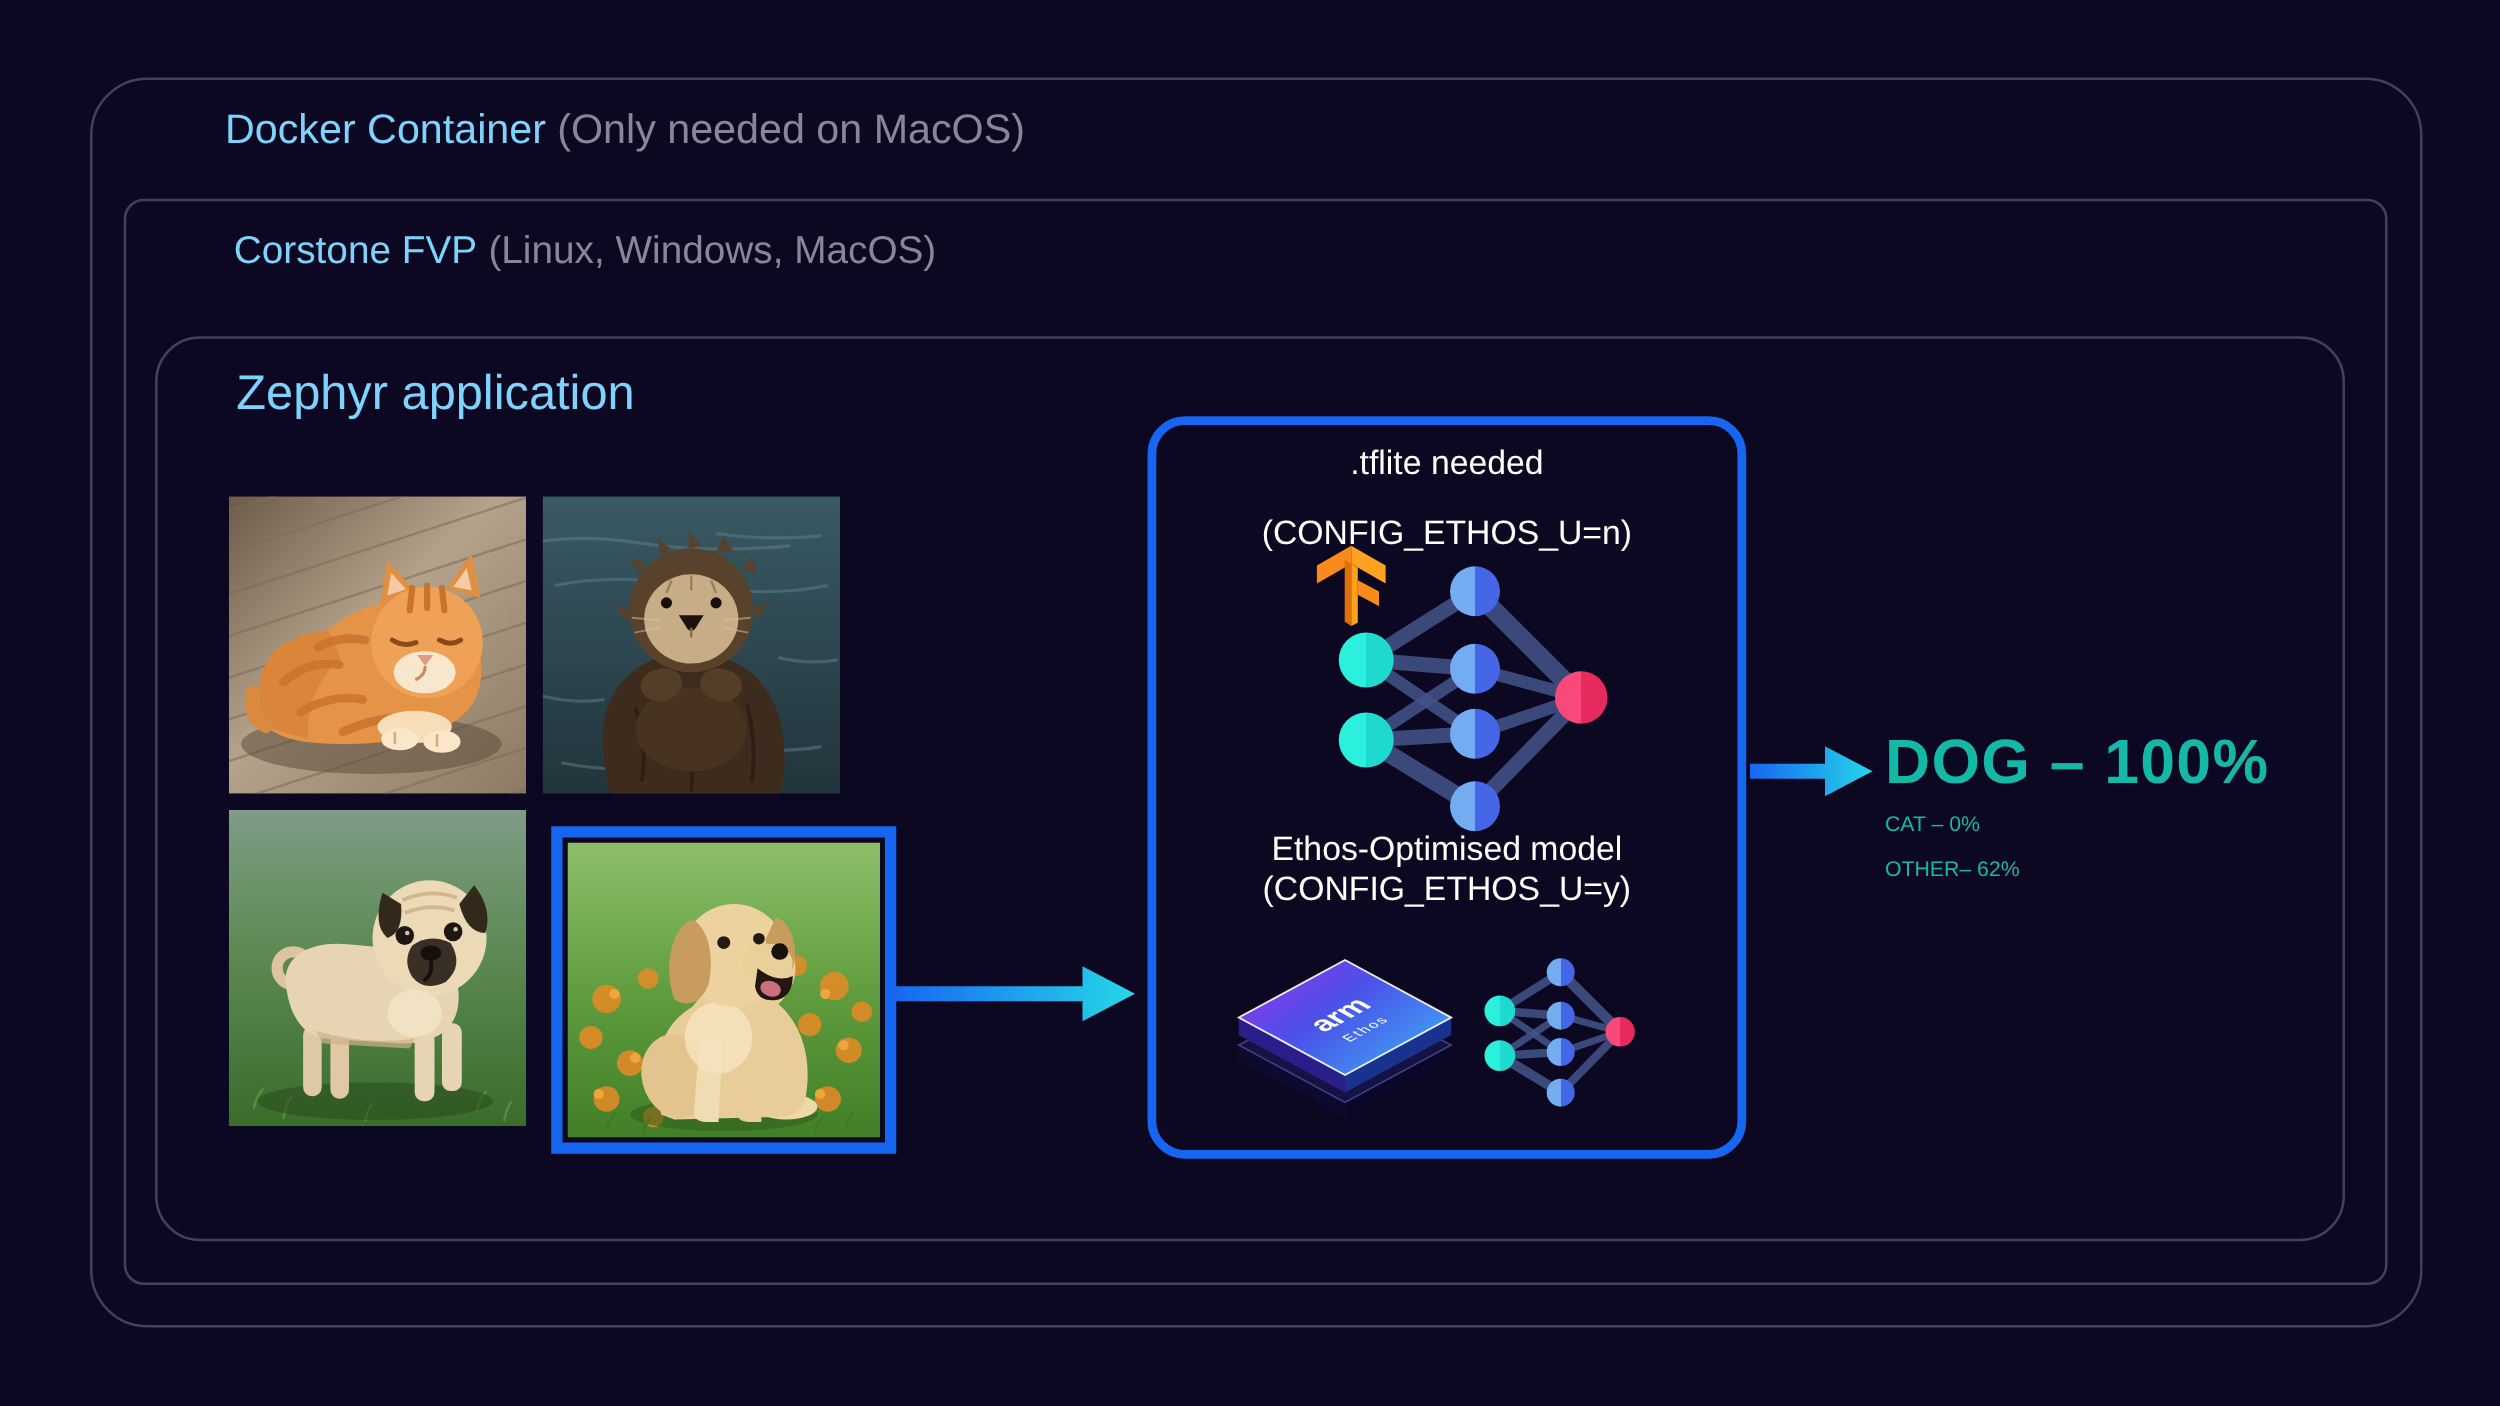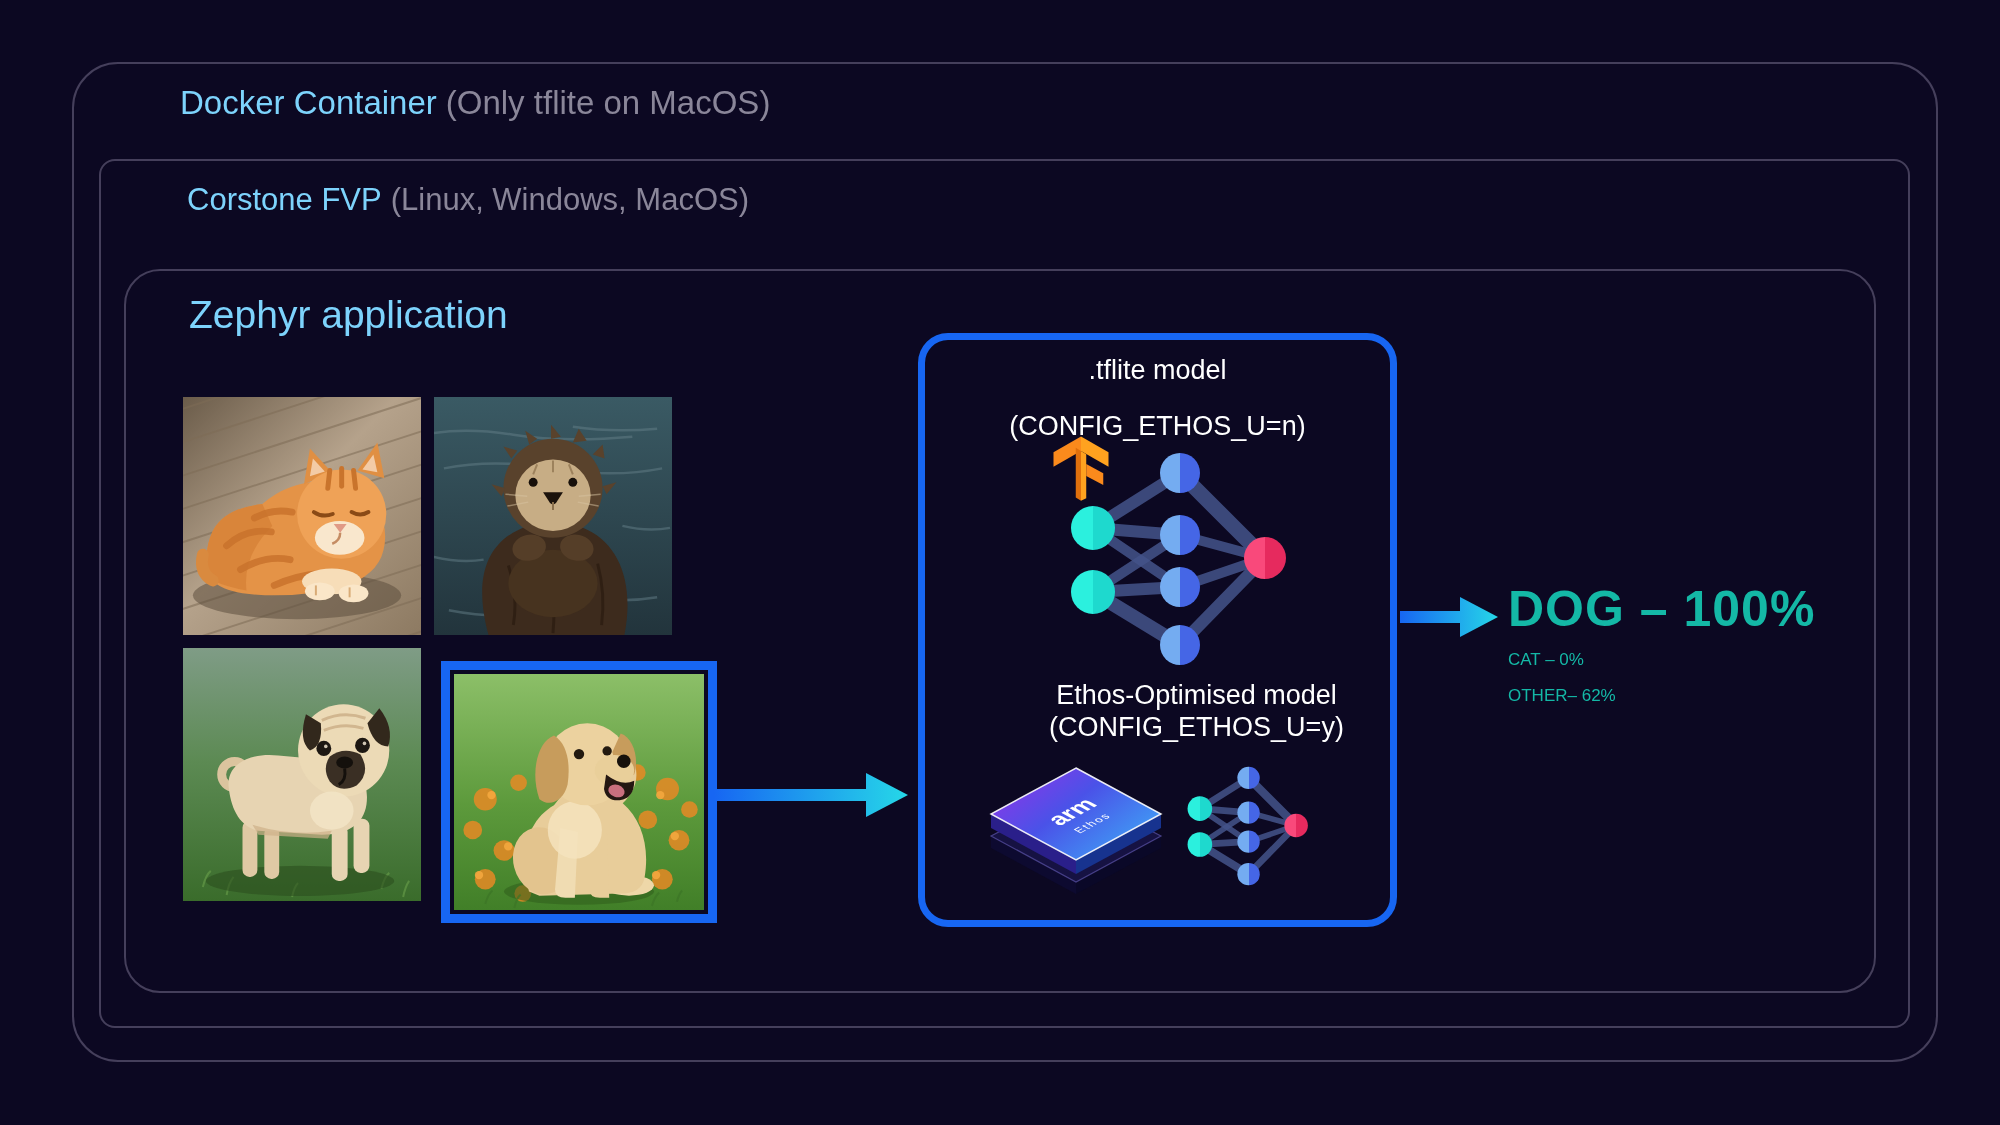--- a/index.html
+++ b/index.html
@@ -22,21 +22,21 @@
   .photo-pug{left:183px;top:648px;width:238px;height:253px;}
   .puppy-frame{position:absolute;left:441px;top:661px;width:276px;height:262px;
                box-sizing:border-box;border:9px solid #1766F2;padding:4px;background:#0C0822;}
   .puppy-frame svg{display:block;width:100%;height:100%;}
   .model-box{position:absolute;left:918px;top:333px;width:479px;height:594px;
              box-sizing:border-box;border:7px solid #1766F2;border-radius:30px;}
   .mb-abs{position:absolute;}
   .mb-text{width:100%;text-align:center;color:#ffffff;font-size:27px;line-height:1.2;}
   .tflite-block{top:14px;left:0;}
   .tflite-block .cfg{margin-top:24px;}
-  .ethos-block{top:340px;left:0;line-height:1.18;padding-left:39px;}
+  .ethos-block{top:324px;left:0;line-height:1.18;}
   .arrow{position:absolute;}
   .result-block{position:absolute;left:1508px;top:584px;color:#14b8a6;}
   .res-primary{font-size:50px;font-weight:700;letter-spacing:1px;line-height:1;white-space:nowrap;}
   .res-sec{position:absolute;font-size:17px;font-weight:500;white-space:nowrap;}
   .res-sec1{top:66px;}
   .res-sec2{top:102px;}
   svg text{font-family:"Liberation Sans",sans-serif;}
 </style>
 </head>
 <body>
@@ -100,21 +100,21 @@
       <circle cx="110" cy="195" r="20" fill="url(#gBlue)"></circle>
       <circle cx="195" cy="108" r="21" fill="url(#gPink)"></circle>
     </symbol>
   </defs>
 </svg>
 
 <div class="canvas">
 
   <div class="frame frame-docker">
     <div class="layer-title title-docker">
-      <span class="t-main">Docker Container</span><span class="t-note">(Only tflite on MacOS)</span>
+      <span class="t-main">Docker Container</span><span class="t-note">(Only needed on MacOS)</span>
     </div>
 
     <div class="frame frame-corstone">
       <div class="layer-title title-corstone">
         <span class="t-main">Corstone FVP</span><span class="t-note">(Linux, Windows, MacOS)</span>
       </div>
 
       <div class="frame frame-zephyr">
         <div class="layer-title title-zephyr">
           <span class="t-main">Zephyr application</span>
@@ -319,21 +319,21 @@
       <stop offset="0" stop-color="#1766F2"></stop>
           <stop offset="1" stop-color="#26D9E8"></stop>
     </linearGradient>
       </defs>
     <rect x="0" y="18" width="156" height="12" fill="url(#ag1)"></rect>
     <polygon points="152,2 194,24 152,46" fill="url(#ag1)"></polygon>
   </svg>
 
   <div class="model-box">
     <div class="mb-abs mb-text tflite-block">
-      <div>.tflite model</div>
+      <div>.tflite needed</div>
       <div class="cfg">(CONFIG_ETHOS_U=n)</div>
     </div>
 
     <svg class="mb-abs" style="left:122px;top:94px" width="68" height="72" viewBox="0 0 100 110">
       <polygon points="50,4 8,28 8,50 50,26" fill="#FB8A1C"></polygon>
       <polygon points="50,4 92,28 92,50 50,26" fill="#FFA21F"></polygon>
       <polygon points="42,21 50,26 50,102 42,97" fill="#E06F0C"></polygon>
       <polygon points="50,26 58,31 58,98 50,102" fill="#FFA21F"></polygon>
       <polygon points="58,46 84,60 84,78 58,64" fill="#FB8A1C"></polygon>
     </svg>

